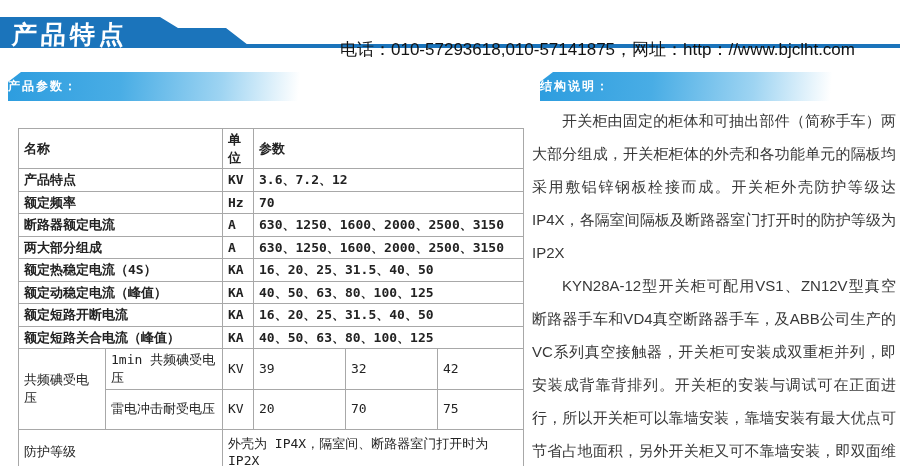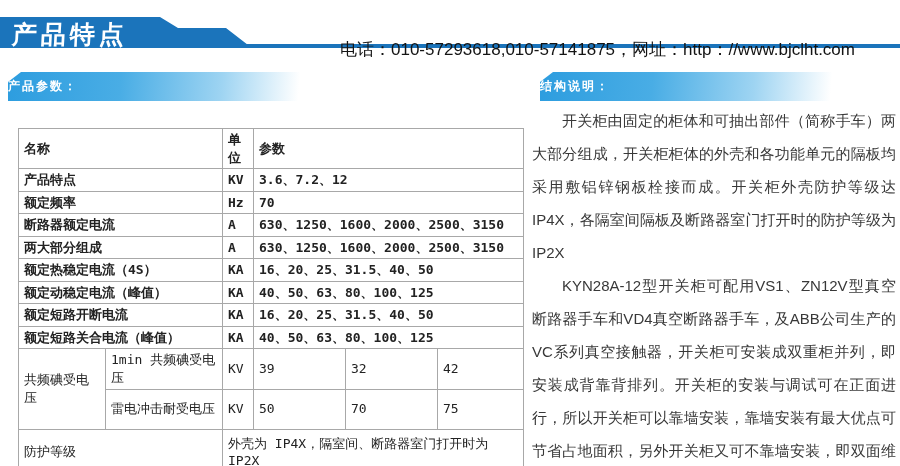--- a/index.html
+++ b/index.html
@@ -134,21 +134,21 @@
       <td rowspan="2">共频碘受电压</td>
       <td>1min 共频碘受电压</td>
       <td>KV</td>
       <td>39</td>
       <td>32</td>
       <td>42</td>
     </tr>
     <tr class="ins">
       <td>雷电冲击耐受电压</td>
       <td>KV</td>
-      <td>50</td>
+      <td>20</td>
       <td>70</td>
       <td>75</td>
     </tr>
     <tr class="prot">
       <td colspan="2">防护等级</td>
       <td colspan="4">外壳为 IP4X，隔室间、断路器室门打开时为 IP2X</td>
     </tr>
   </tbody>
 </table>
 

